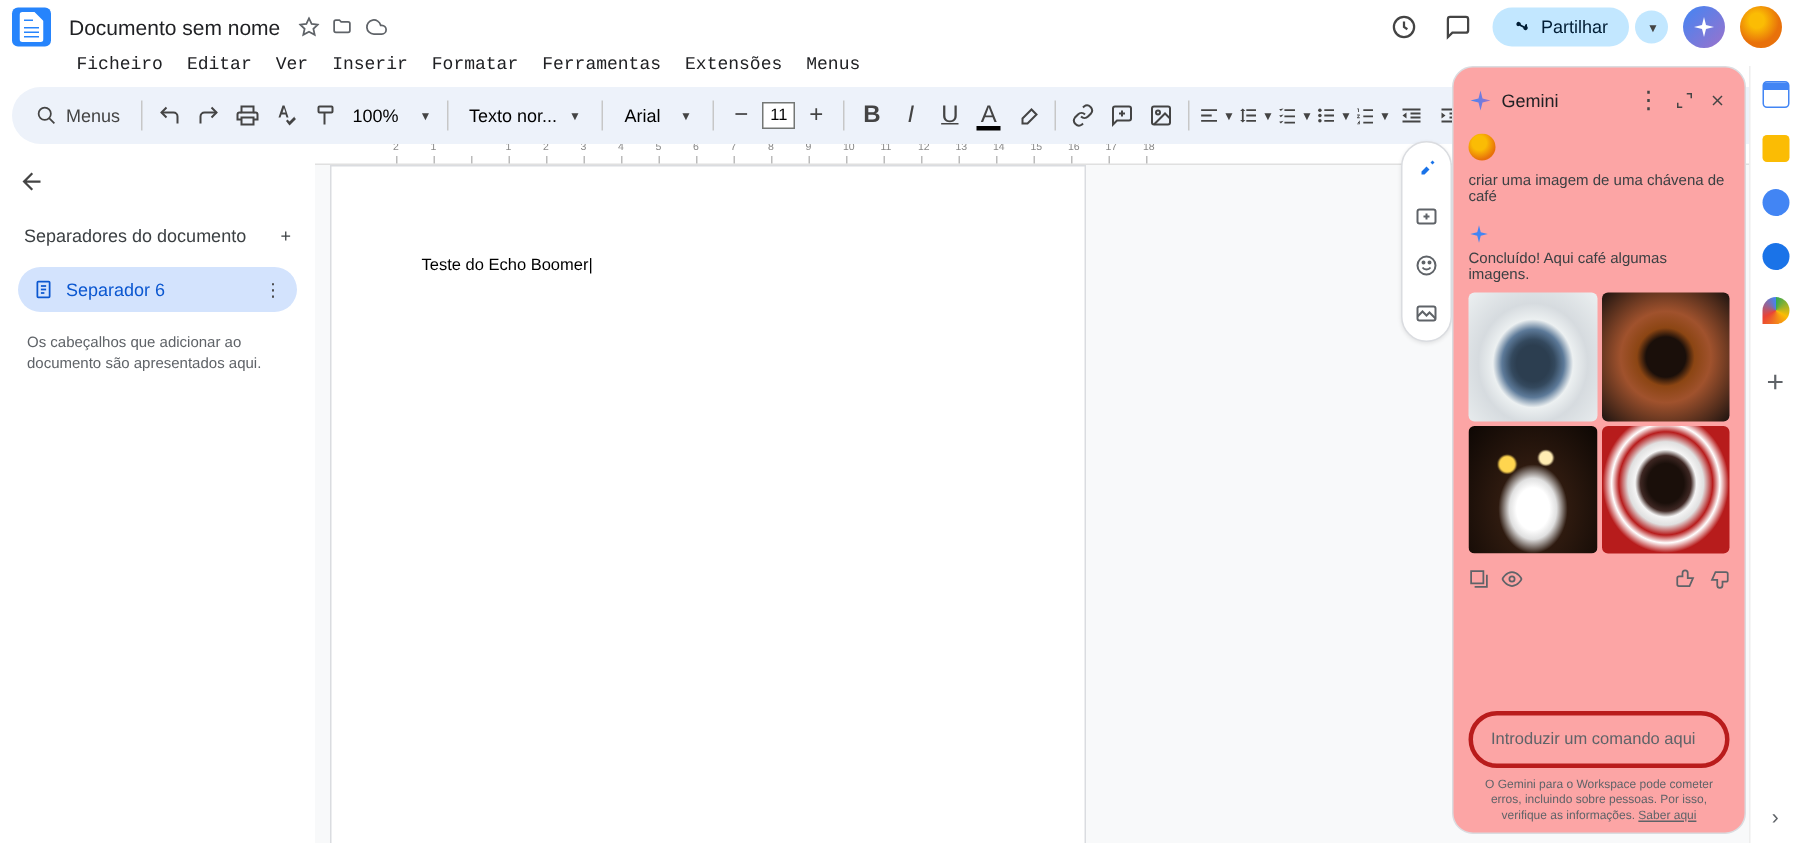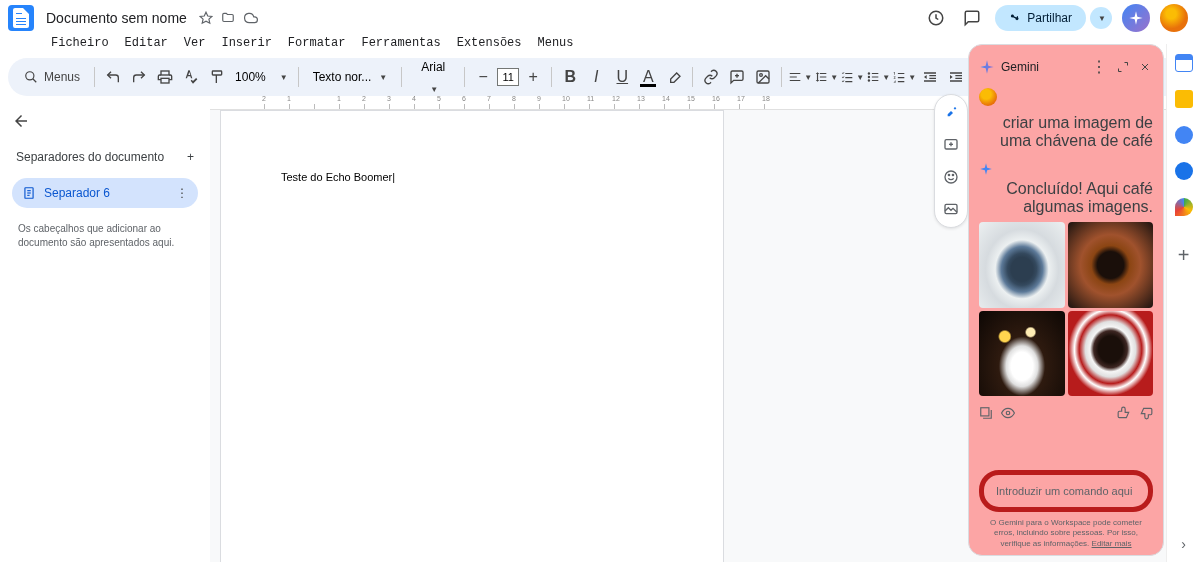--- a/index.html
+++ b/index.html
@@ -24,21 +24,21 @@
 .menubar { display: flex; gap: 2px; padding: 0 8px 4px 44px; font-size: 12px; color: #202124; }
 .menubar span { padding: 4px 7px; cursor: pointer; border-radius: 4px; font-family: Liberation Mono, monospace; }
 
 
 .toolbar { display: flex; align-items: center; background: #edf2fa; border-radius: 24px; margin: 0 8px; padding: 4px 8px; height: 38px; gap: 2px; }
 .tb-search { display: flex; align-items: center; gap: 6px; padding: 4px 8px; background: transparent; border-radius: 4px; cursor: pointer; font-size: 12px; color: #444;}
 .tb-sep { width: 1px; height: 20px; background: #c7c7c7; margin: 0 4px; }
 .tb-btn { width: 24px; height: 24px; display: flex; align-items: center; justify-content: center; color: #444; cursor: pointer; border-radius: 4px; }
 .tb-zoom { font-size: 12px; padding: 2px 4px; display: flex; align-items: center; gap: 12px; cursor: pointer;}
 .tb-select { font-size: 12px; padding: 2px 8px; display: flex; align-items: center; gap: 6px; cursor: pointer; min-width: 60px; justify-content: space-between;}
-.tb-font { font-size: 12px; padding: 2px 8px; display: flex; align-items: center; gap: 11px; cursor: pointer; min-width: 50px; justify-content: space-between; flex-direction: column;}
+.tb-font { font-size: 12px; padding: 2px 8px; display: flex; align-items: center; gap: 11px; cursor: pointer; min-width: 50px; justify-content: space-between;}
 .tb-size { display: flex; align-items: center; gap: 2px; }
 .tb-size-input { width: 22px; height: 18px; border: 1px solid #747775; text-align: center; font-size: 11px; background: #fff;}
 .tb-spacer { flex: 1; }
 .tb-bold { font-weight: bold; }
 .tb-italic { font-style: italic; }
 .tb-underline { text-decoration: underline; }
 .tb-color-a { position: relative; }
 .tb-color-a::after { content:''; position:absolute; bottom:2px; left:4px; right:4px; height:3px; background:#000;}
 .chev { font-size: 8px; color: #444; margin-left: 2px;}
 
@@ -64,34 +64,34 @@
 
 .float-tools { position: absolute; right: 232px; top: 94px; background: #fff; border: 1px solid #dadce0; border-radius: 18px; box-shadow: 0 1px 3px rgba(0,0,0,.1); display: flex; flex-direction: column; padding: 6px 4px; gap: 8px;}
 .float-tools .ft { width: 24px; height: 24px; display: flex; align-items: center; justify-content: center; cursor: pointer; color: #1a73e8;}
 .float-tools .ft.gray { color: #5f6368; }
 
 
 .gemini-panel { position: absolute; right: 36px; top: 44px; bottom: 6px; width: 196px; background: #fca5a5; border: 1px solid #dadce0; border-radius: 14px; display: flex; flex-direction: column; overflow: hidden;}
 .gp-header { display: flex; align-items: center; padding: 10px 10px; gap: 6px; border-bottom: none;}
 .gp-title { font-size: 12px; flex: 1; color: #202124; font-weight: 500;}
 .gp-hicon { color: #444; cursor: pointer; padding: 2px;}
-.gp-body { flex: 1; padding: 0 10px; overflow: auto; font-size: 16px; color: #3c4043; text-align: right;}
+.gp-body { flex: 1; padding: 0 10px; overflow: auto; font-size: 10px; color: #3c4043;}
 .gp-user { display: flex; align-items: flex-start; gap: 6px; margin-bottom: 8px;}
 .gp-user-av { width: 18px; height: 18px; border-radius: 50%; background: radial-gradient(circle at 40% 35%, #fbbc04 30%, #e8710a 70%); flex-shrink: 0;}
 .gp-bot-spark { width: 14px; height: 14px; margin-bottom: 4px;}
 .gp-images { display: grid; grid-template-columns: 1fr 1fr; gap: 3px; margin: 6px 0;}
 .gp-img { width: 100%; aspect-ratio: 1; border-radius: 4px; }
 .img1 { background: radial-gradient(ellipse at 50% 55%, #2c3e50 18%, #34495e 24%, #5d7a99 34%, #ecf0f1 44%, #d6dbdf 60%, #ecf0f1 100%); }
 .img2 { background: radial-gradient(ellipse at 50% 50%, #1a0f0a 22%, #8b4513 32%, #a0522d 50%, #1c1310 100%); }
 .img3 { background: radial-gradient(circle at 30% 30%, #ffd54f 6%, transparent 8%), radial-gradient(circle at 60% 25%, #ffecb3 5%, transparent 7%), radial-gradient(ellipse at 50% 65%, #fff 18%, #e0e0e0 26%, #2e1a0f 38%, #0d0704 100%); }
 .img4 { background: radial-gradient(ellipse at 50% 45%, #1a0f0a 20%, #3e2723 28%, #f5f5f5 34%, #e0e0e0 42%, #b71c1c 52%, #fff 60%, #b71c1c 70%); }
 .gp-actions { display: flex; gap: 8px; padding: 4px 0; color: #5f6368;}
 .gp-actions-right { margin-left: auto; display: flex; gap: 8px;}
 .gp-footer { padding: 8px 10px 6px; }
-.gp-input { border: 5px solid #b91c1c; border-radius: 20px; padding: 10px 12px; font-size: 11px; color: #5f6368; cursor: text;}
+.gp-input { border: 3px solid #b91c1c; border-radius: 20px; padding: 10px 12px; font-size: 11px; color: #5f6368; cursor: text;}
 .gp-disclaimer { font-size: 8px; color: #5f6368; text-align: center; padding: 6px 4px 0; line-height: 1.3;}
 .gp-disclaimer a { color: #5f6368; text-decoration: underline;}
 
 
 .right-rail { position: absolute; right: 0; top: 44px; bottom: 0; width: 34px; background: #fff; border-left: 1px solid #eee; display: flex; flex-direction: column; align-items: center; padding-top: 10px; gap: 18px;}
 .rr-icon { width: 18px; height: 18px; cursor: pointer; border-radius: 3px;}
 .rr-cal { background: linear-gradient(#4285f4 30%, #fff 30%); border: 1px solid #4285f4;}
 .rr-keep { background: #fbbc04;}
 .rr-tasks { background: #4285f4; border-radius: 50%;}
 .rr-contacts { background: #1a73e8; border-radius: 50%;}
@@ -511,21 +511,21 @@
               <path d="M10 15v4a3 3 0 006 0v-4h4a2 2 0 002-2V6a2 2 0 00-2-2H8L4 13h6z"></path>
             </svg>
           </span>
       </div>
     </div>
   </div>
   <div class="gp-footer">
     <div class="gp-input">Introduzir um comando aqui</div>
     <div class="gp-disclaimer">
       <span>O Gemini para o Workspace pode cometer erros, incluindo sobre pessoas. Por isso, verifique as informações.</span>
-      <a>Editar mais</a>
+      <a>Saber aqui</a>
     </div>
   </div>
 </div>
 
 <div class="right-rail">
   <div class="rr-icon rr-cal"></div>
   <div class="rr-icon rr-keep"></div>
   <div class="rr-icon rr-tasks"></div>
   <div class="rr-icon rr-contacts"></div>
   <div class="rr-icon rr-maps"></div>

